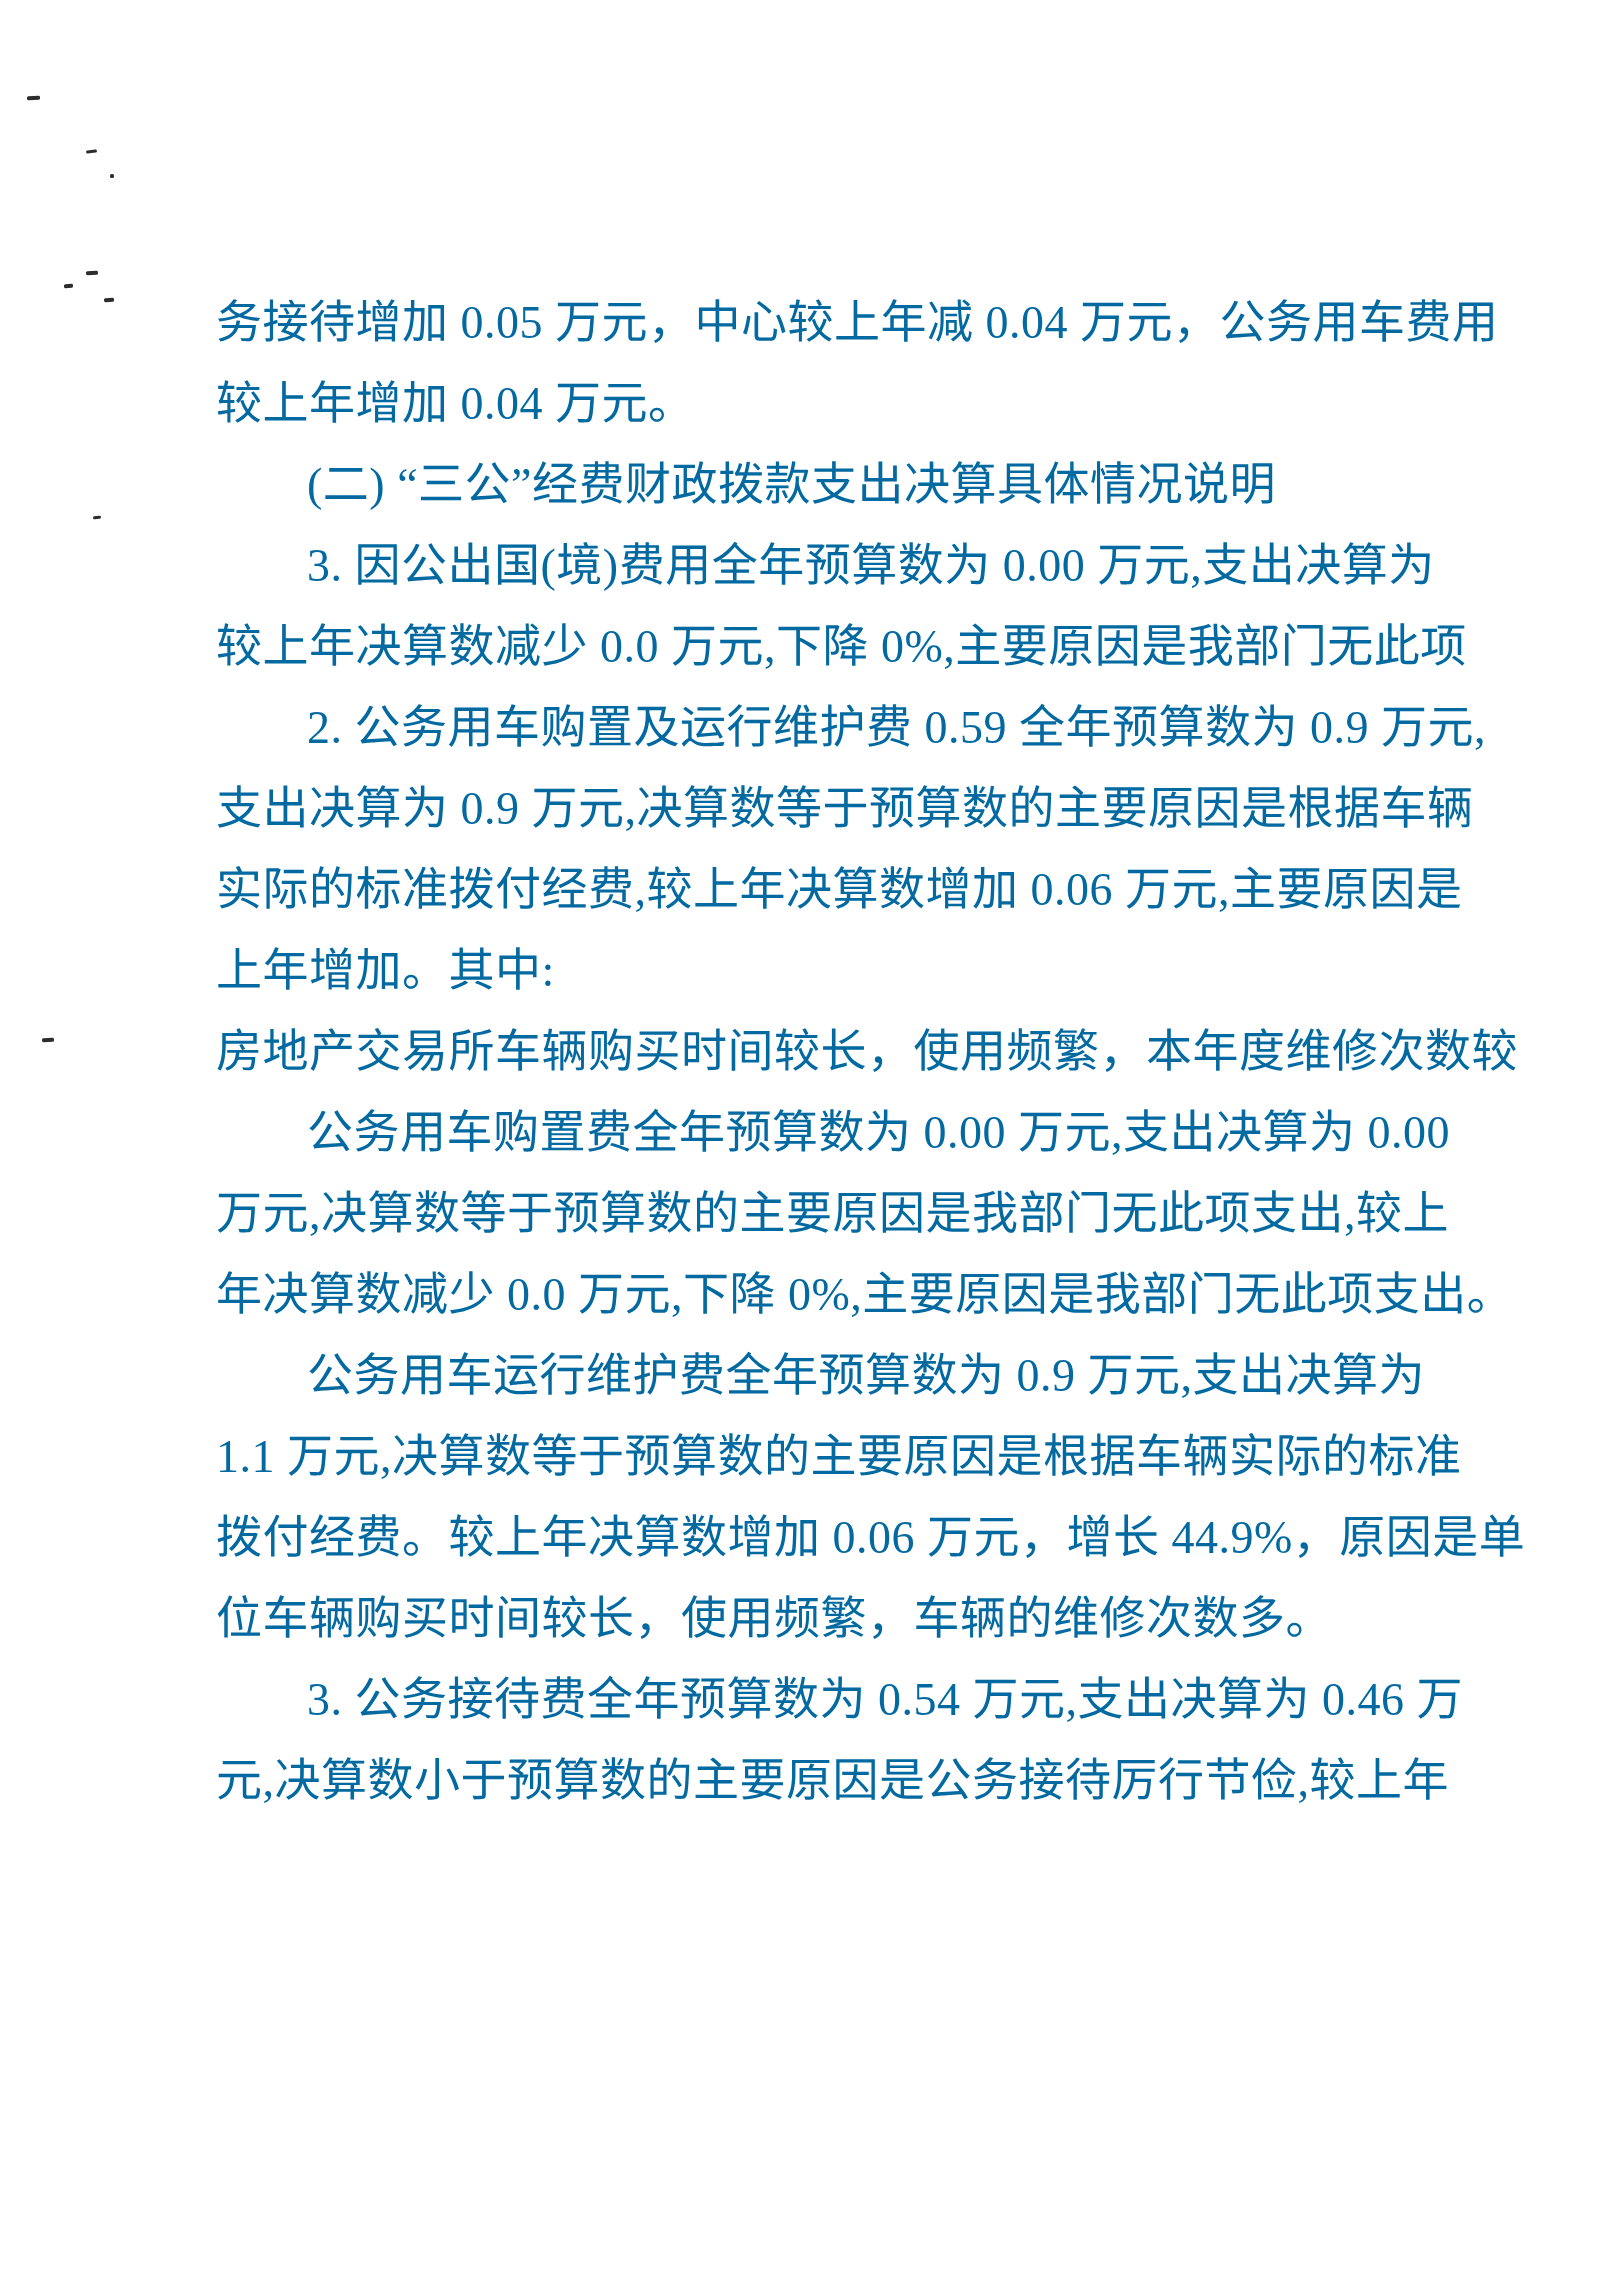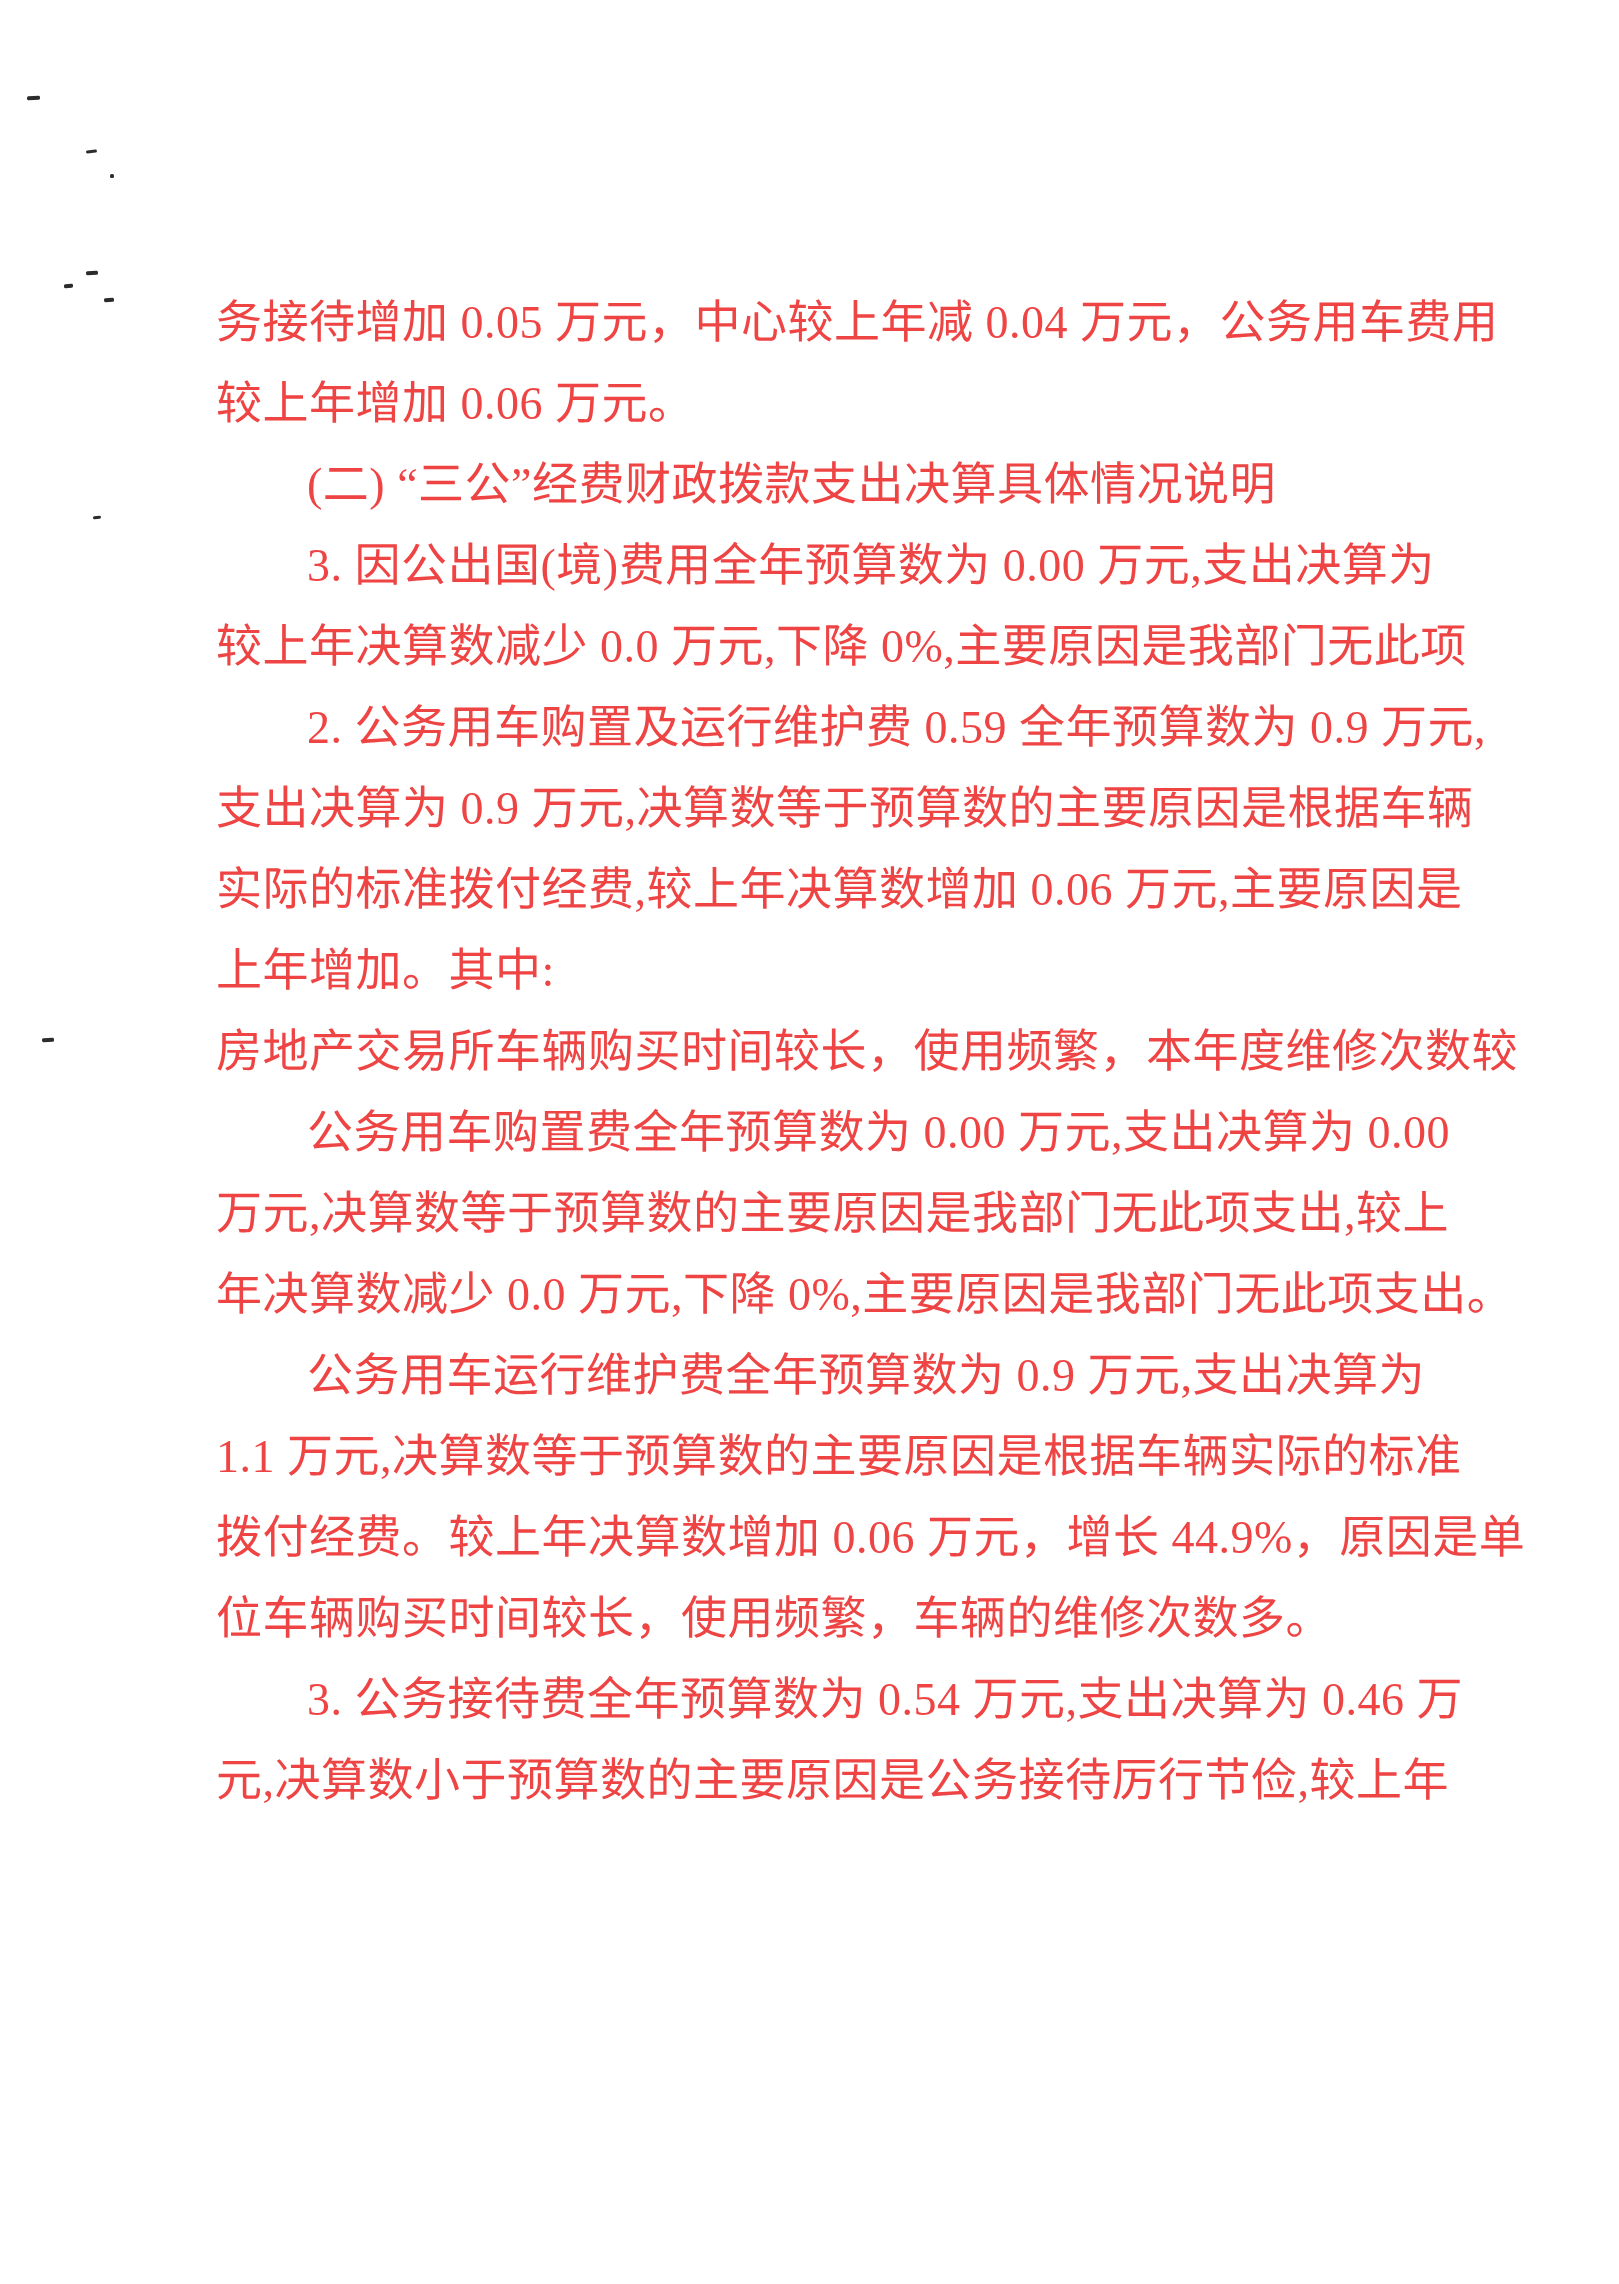--- a/index.html
+++ b/index.html
@@ -20,21 +20,21 @@
     overflow: hidden;
     color: #000000;
   }
   .text-block {
     position: absolute;
     left: 216px;
     top: 282px;
     width: 1286px;
     font-size: 46px;
     line-height: 81px;
-    color: #ef4444;
+    color: #0369a1;
     letter-spacing: 0.5px;
     white-space: nowrap;
   }
   .line {
     height: 81px;
   }
   .line.indent {
     text-indent: 91px;
     font-family: Liberation Serif, serif;
   }
@@ -54,21 +54,21 @@
       <span class="speck" style="left: 86px; top: 150px; width: 10.8px; height: 3.4px; transform: rotate(-6deg);"></span>
       <span class="speck" style="left: 110px; top: 174px; width: 4.4px; height: 4.4px; transform: rotate(0deg);"></span>
       <span class="speck" style="left: 86px; top: 271px; width: 11.8px; height: 4.4px; transform: rotate(-3deg);"></span>
       <span class="speck" style="left: 64px; top: 284px; width: 8.8px; height: 3.9px; transform: rotate(-5deg);"></span>
       <span class="speck" style="left: 104px; top: 298px; width: 9.8px; height: 3.9px; transform: rotate(-4deg);"></span>
       <span class="speck" style="left: 93px; top: 516px; width: 7.9px; height: 3.4px; transform: rotate(-6deg);"></span>
       <span class="speck" style="left: 42px; top: 1038px; width: 11.8px; height: 3.9px; transform: rotate(-3deg);"></span>
     </div>
   <div class="text-block" id="text-block">
       <div class="line">务接待增加 0.05 万元，中心较上年减 0.04 万元，公务用车费用</div>
-      <div class="line">较上年增加 0.06 万元。</div>
+      <div class="line">较上年增加 0.04 万元。</div>
       <div class="line indent">(二) “三公”经费财政拨款支出决算具体情况说明</div>
       <div class="line indent">3. 因公出国(境)费用全年预算数为 0.00 万元,支出决算为</div>
       <div class="line">较上年决算数减少 0.0 万元,下降 0%,主要原因是我部门无此项</div>
       <div class="line indent">2. 公务用车购置及运行维护费 0.59 全年预算数为 0.9 万元,</div>
       <div class="line">支出决算为 0.9 万元,决算数等于预算数的主要原因是根据车辆</div>
       <div class="line">实际的标准拨付经费,较上年决算数增加 0.06 万元,主要原因是</div>
       <div class="line">上年增加。其中:</div>
       <div class="line">房地产交易所车辆购买时间较长，使用频繁，本年度维修次数较</div>
       <div class="line indent">公务用车购置费全年预算数为 0.00 万元,支出决算为 0.00</div>
       <div class="line">万元,决算数等于预算数的主要原因是我部门无此项支出,较上</div>

